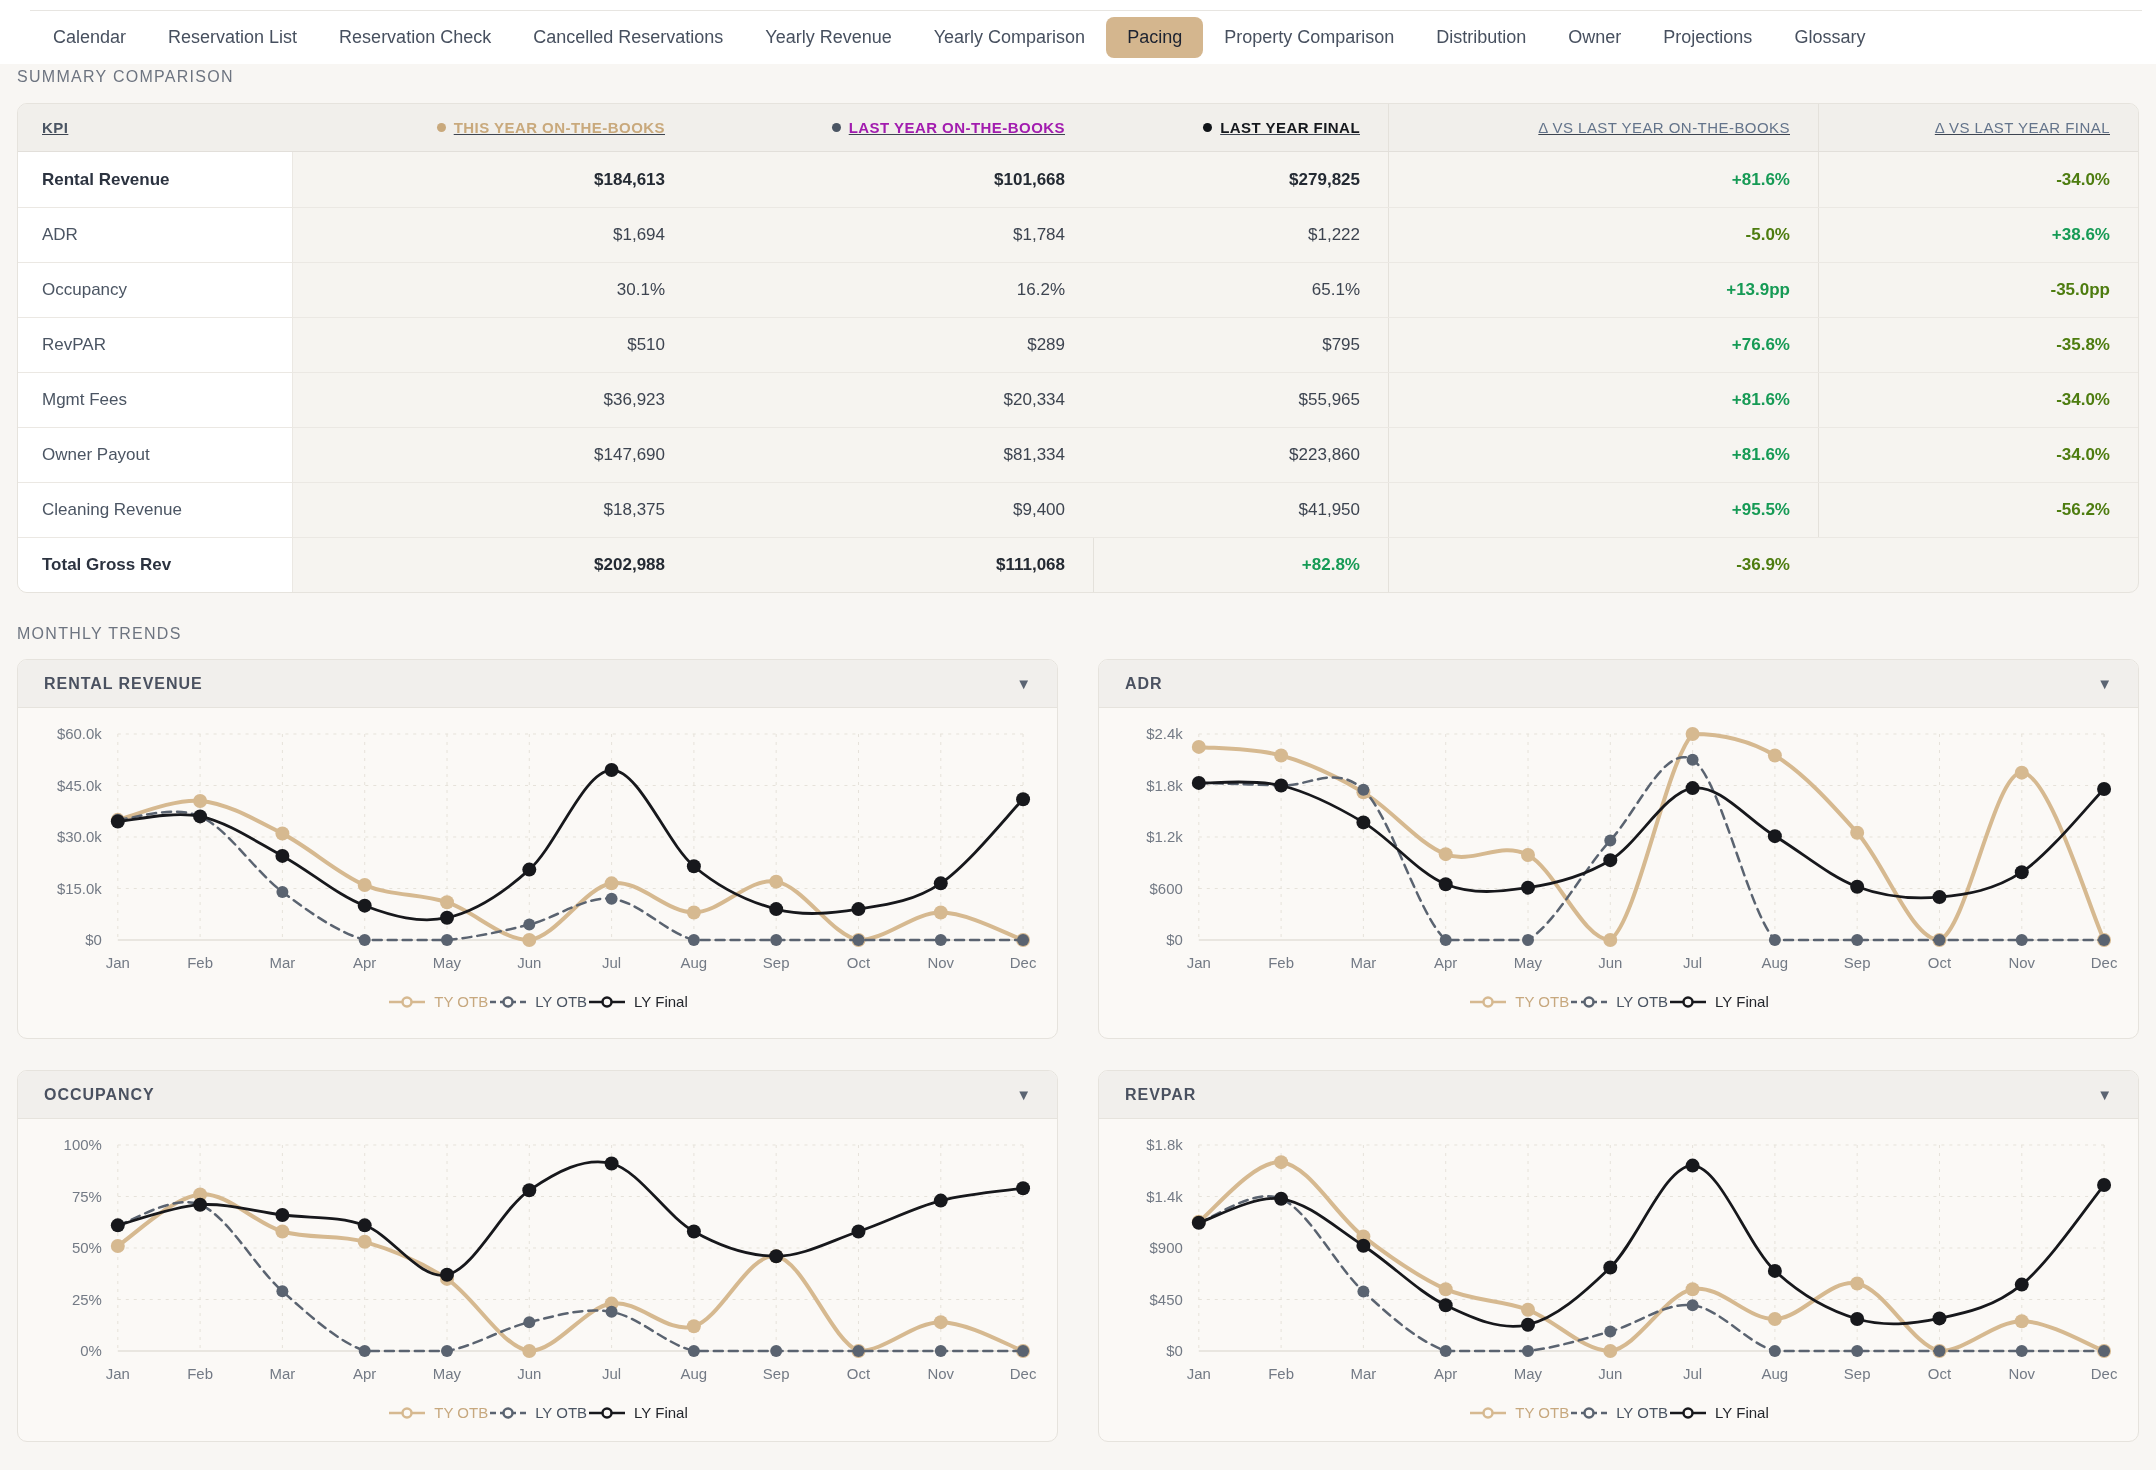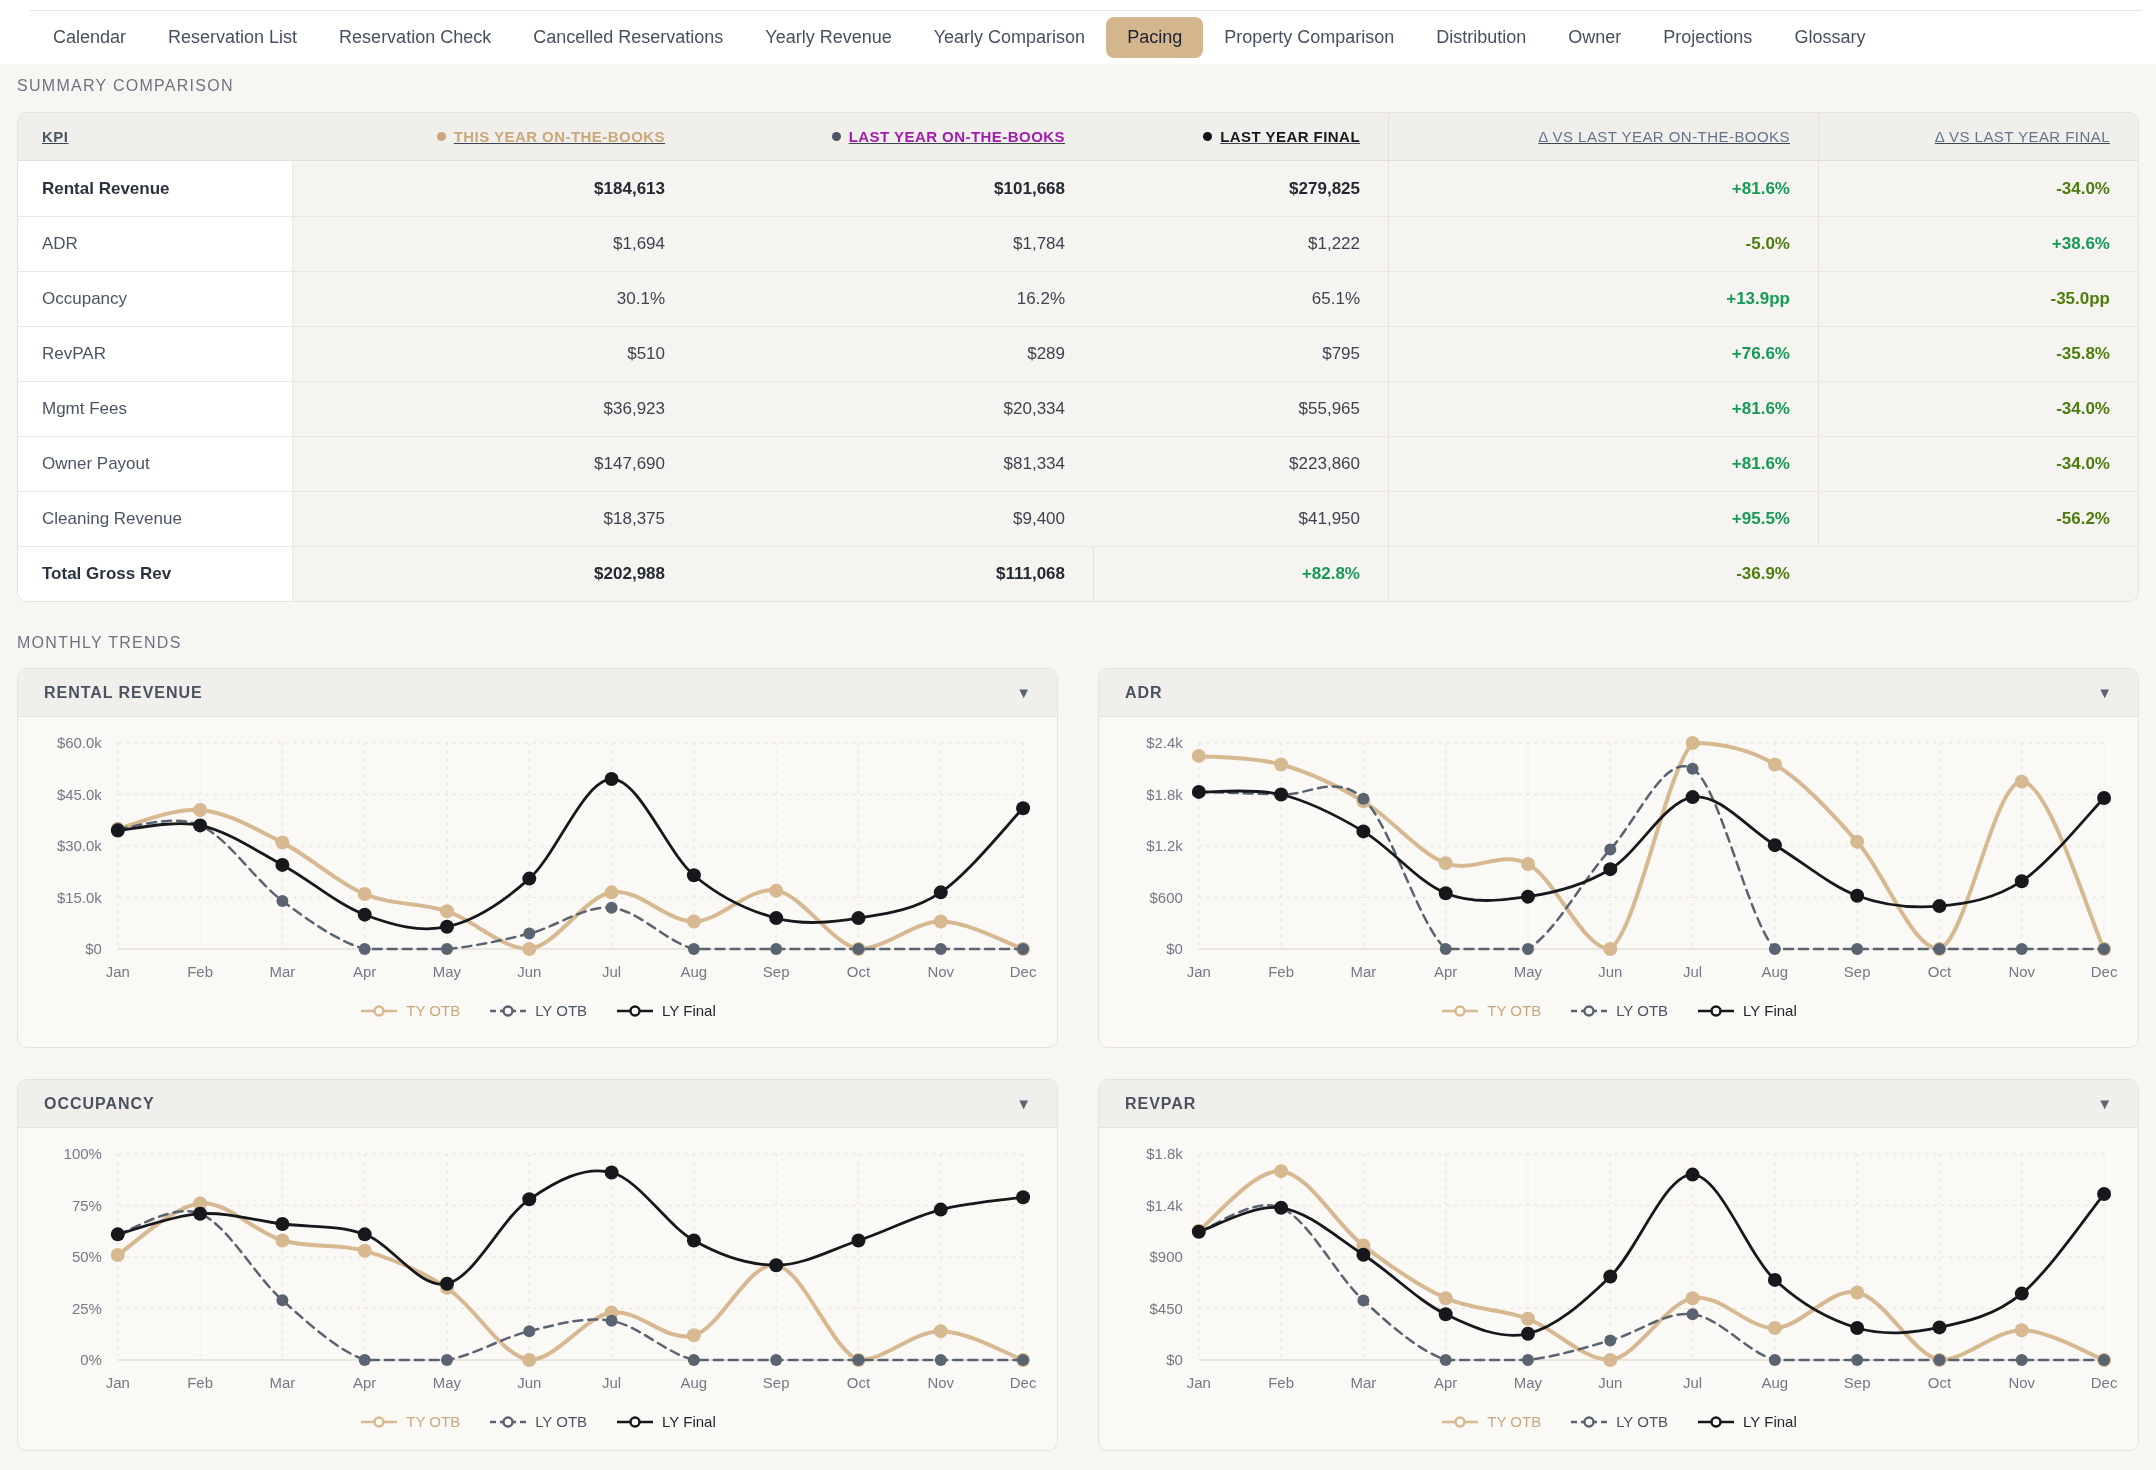--- a/index.html
+++ b/index.html
@@ -18,21 +18,21 @@
     height:1px; background:#e7e5e1;
   }
   .tab {
     font-size:18px; color:#47505f; padding:10px 21px; border-radius:8px;
     white-space:nowrap; cursor:pointer;
   }
   .tab.active { background:#d4b68e; color:#1c2230; font-weight:500; }
   
   .content { padding:0 17px; }
   .section-label {
-    margin-top:13px; font-size:16px; font-weight:500; color:#6d7480;
+    margin-top:4px; font-size:16px; font-weight:500; color:#6d7480;
     letter-spacing:.08em;
   }
   .section-label.monthly { margin-top:32px; }
   
   .table-card {
     margin-top:17px; background:#f6f4f0; border:1px solid #e6e3dd;
     border-radius:10px; overflow:hidden;
   }
   .trow {
     display:grid;
@@ -67,21 +67,21 @@
   }
   .panel-head {
     flex:none; height:48px; background:#f1efec; border-bottom:1px solid #e6e3dd;
     display:flex; align-items:center; justify-content:space-between; padding:0 26px;
   }
   .panel-title { font-size:16px; font-weight:600; color:#4a5160; letter-spacing:.06em; }
   .collapse-ico { color:#5b6472; font-size:15px; cursor:pointer; }
   .chart-wrap { flex:none; height:276px; }
   .legend {
     flex:1; display:flex; justify-content:center; align-items:flex-start;
-    gap:28px; padding-top:9px;
+    padding-top:9px;
   }
   .legend-item { display:flex; align-items:center; gap:7px; font-size:15px; cursor:pointer; }
 </style>
 </head>
 <body>
 
 <div class="app">
   <header class="topbar">
     <nav id="tabs" style="display:flex;">
         <div class="tab">Calendar</div>

